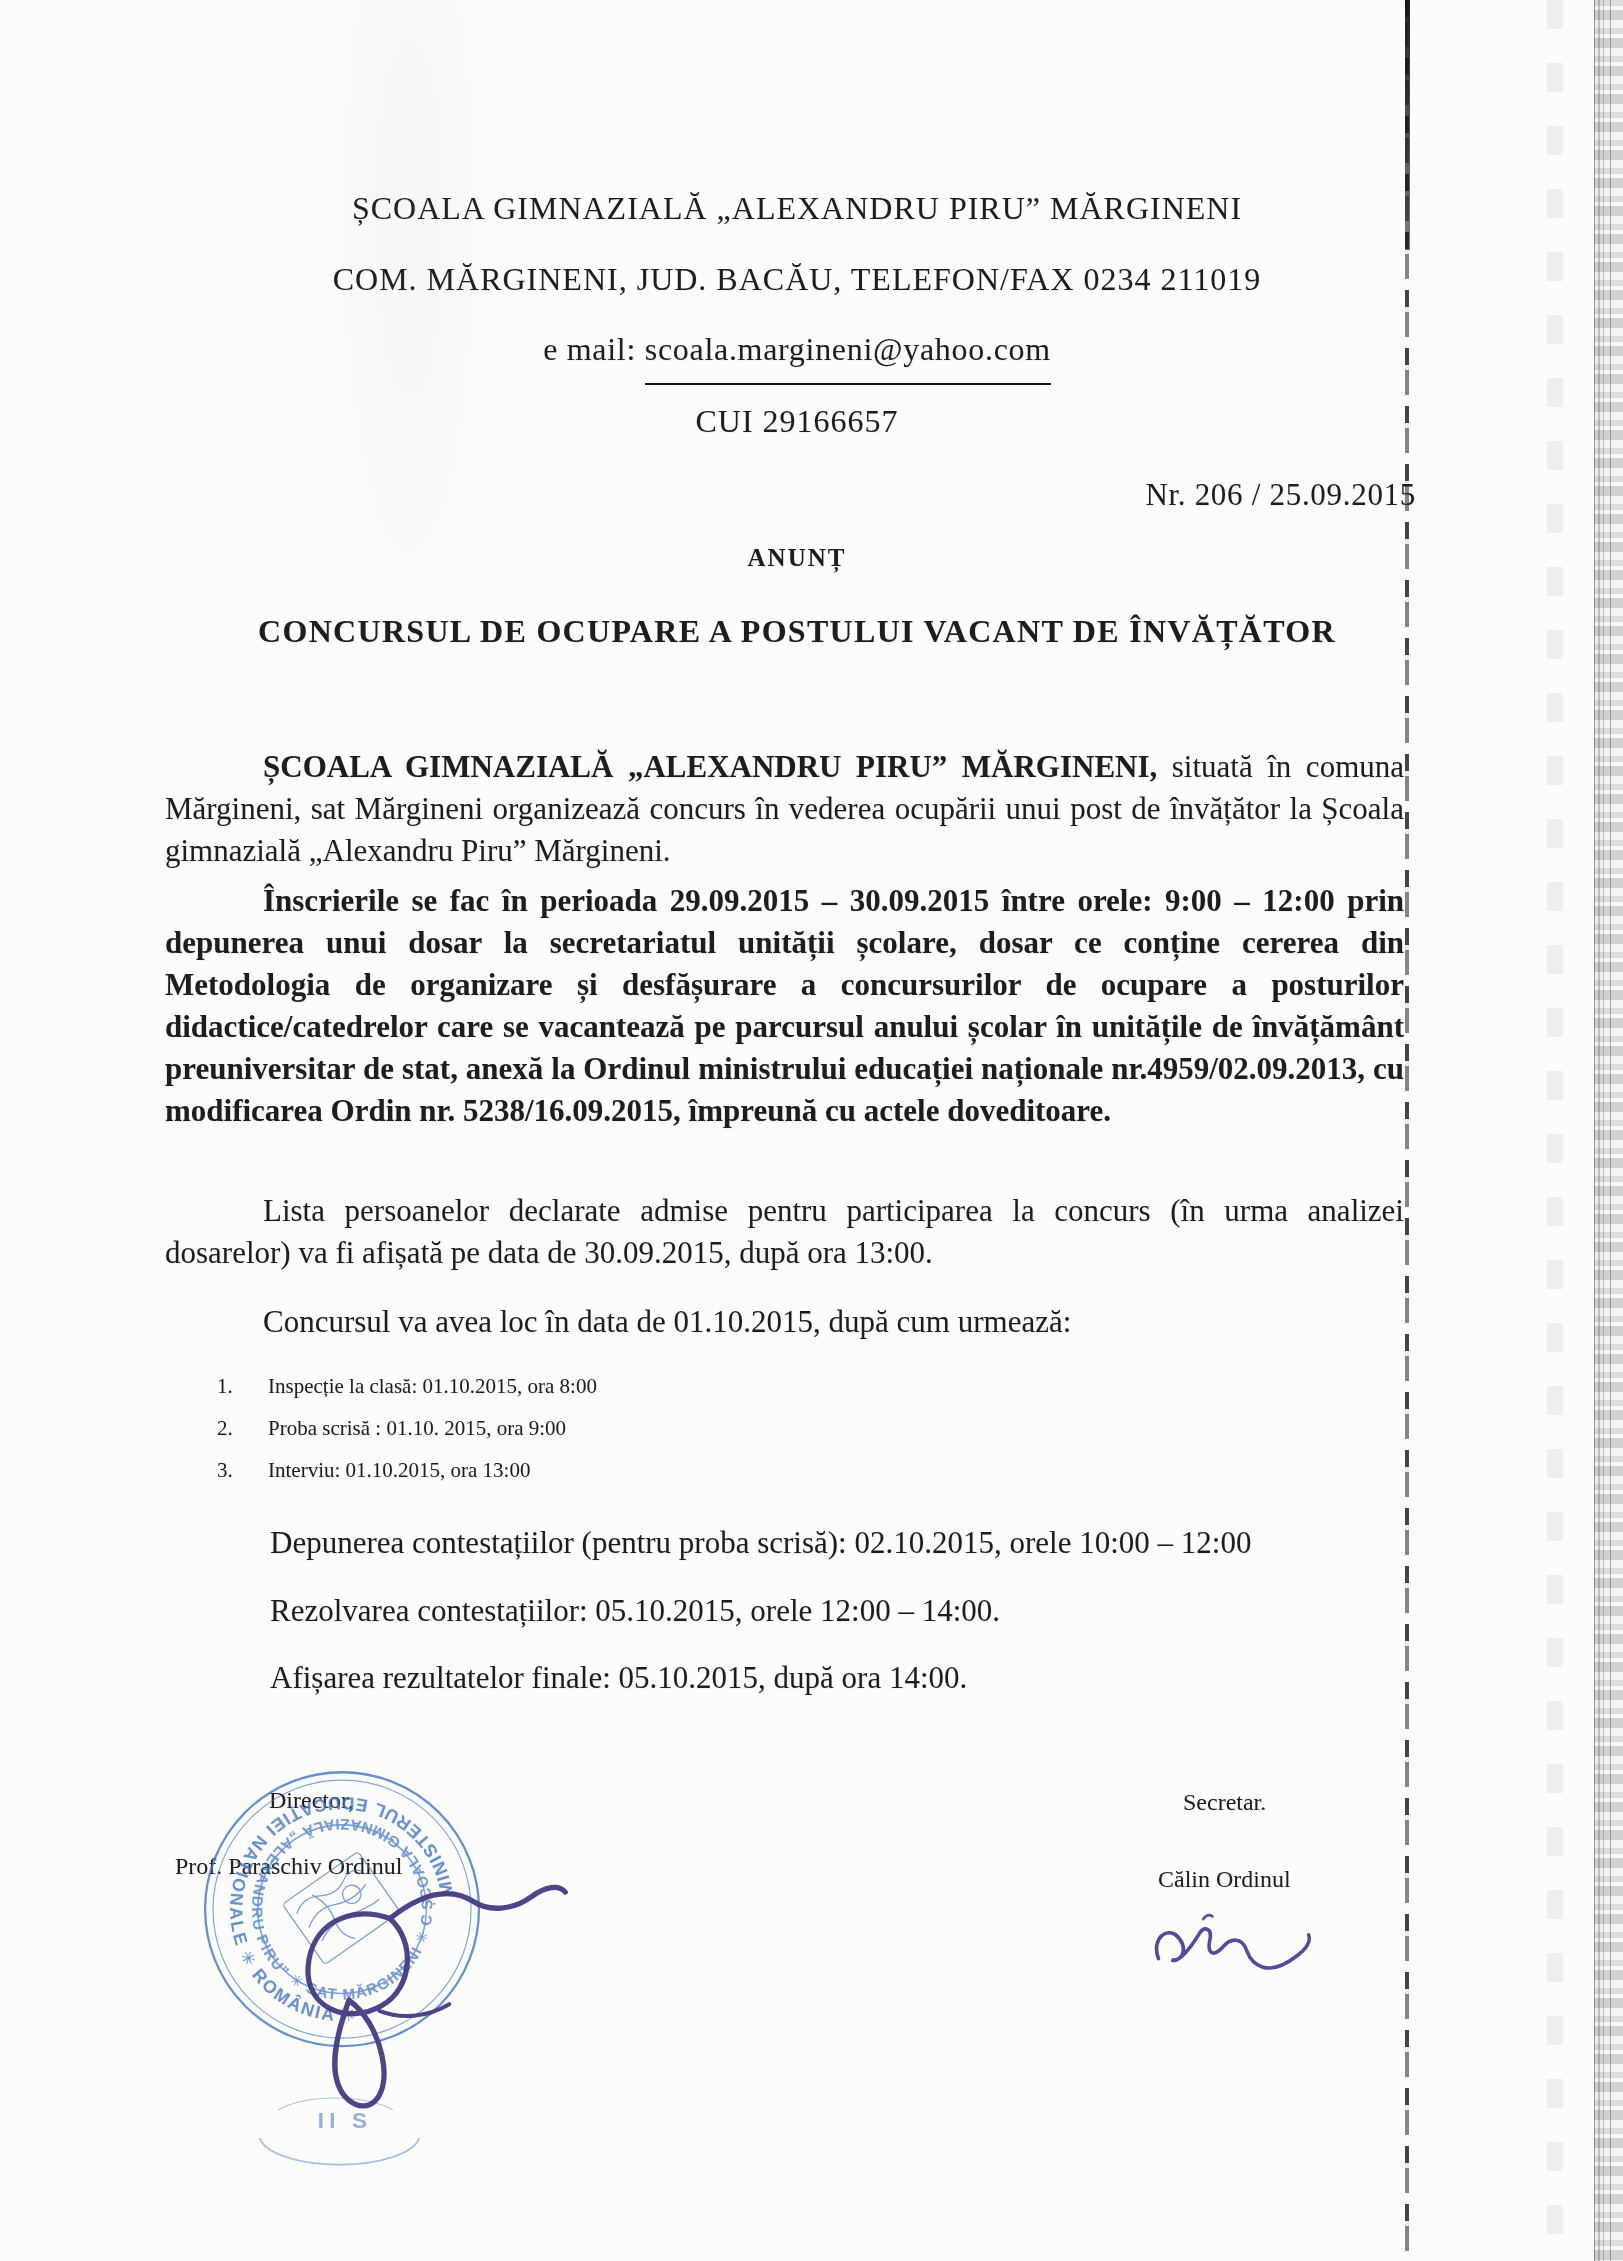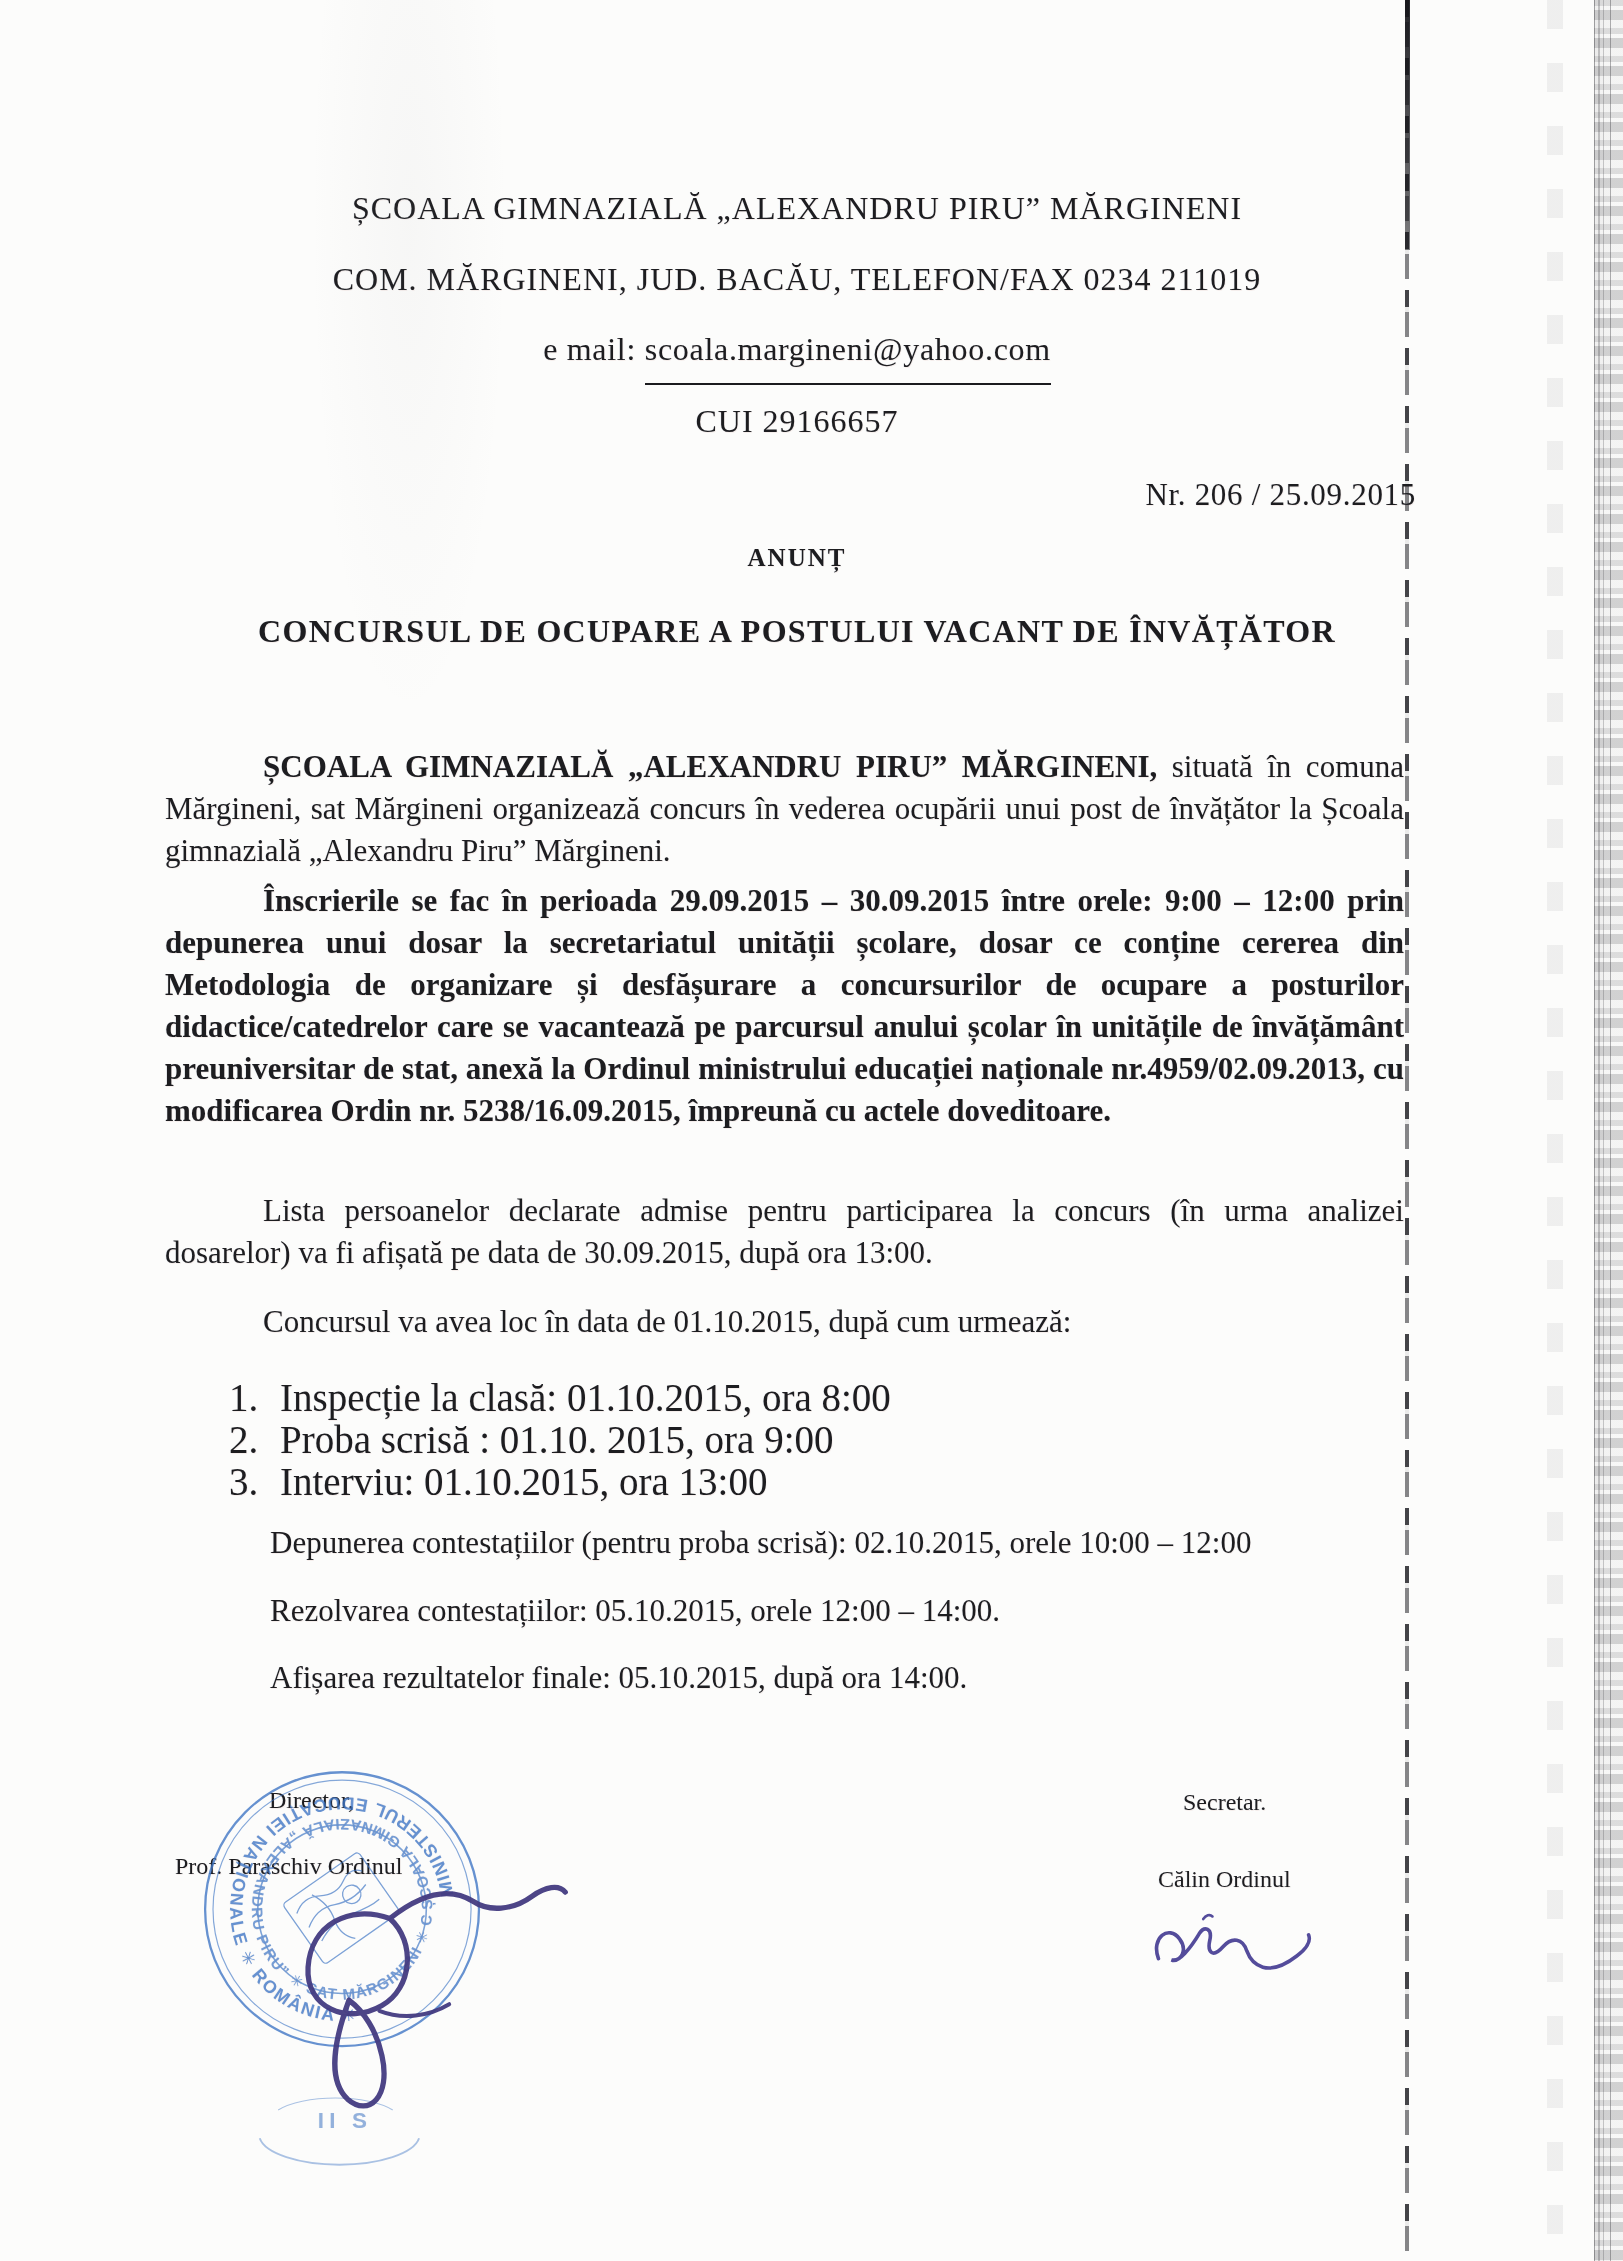--- a/index.html
+++ b/index.html
@@ -27,22 +27,22 @@
   .doc-subtitle { position:absolute; top:613px; left:0; width:1594px; text-align:center;
                   font-size:32px; font-weight:bold; letter-spacing:1.3px; white-space:nowrap; }
   
   .body-p { position:absolute; left:165px; width:1239px; margin:0;
             font-size:31px; line-height:42px; text-align:justify; text-indent:98px; }
   .p1 { top:746px; }
   .p2 { top:880px;font-weight:bold; }
   .p3 { top:1190px; }
   .p4 { top:1301px; text-align:left; }
   .bold { font-weight:bold; }
-  .list { position:absolute; left:217px; top:1365px; margin:12px; padding:0; list-style:none;
-          font-size:39px; line-height:42px; }
+  .list { position:absolute; left:217px; top:1365px; margin:0; padding:0; list-style:none;
+          font-size:21px; line-height:42px; }
   .list .num { display:inline-block; width:51px; }
   .single { position:absolute; left:262px; margin:8px; font-size:31px; white-space:nowrap; }
   .p5 { top:1517px; }
   .p6 { top:1585px; }
   .p7 { top:1652px; }
   
   .sig { position:absolute; font-size:24px; white-space:nowrap; }
   .sig-left-role  { left:269px;  top:1787px; }
   .sig-left-name  { left:175px;  top:1853px; }
   .sig-right-role { left:1183px; top:1789px; }

